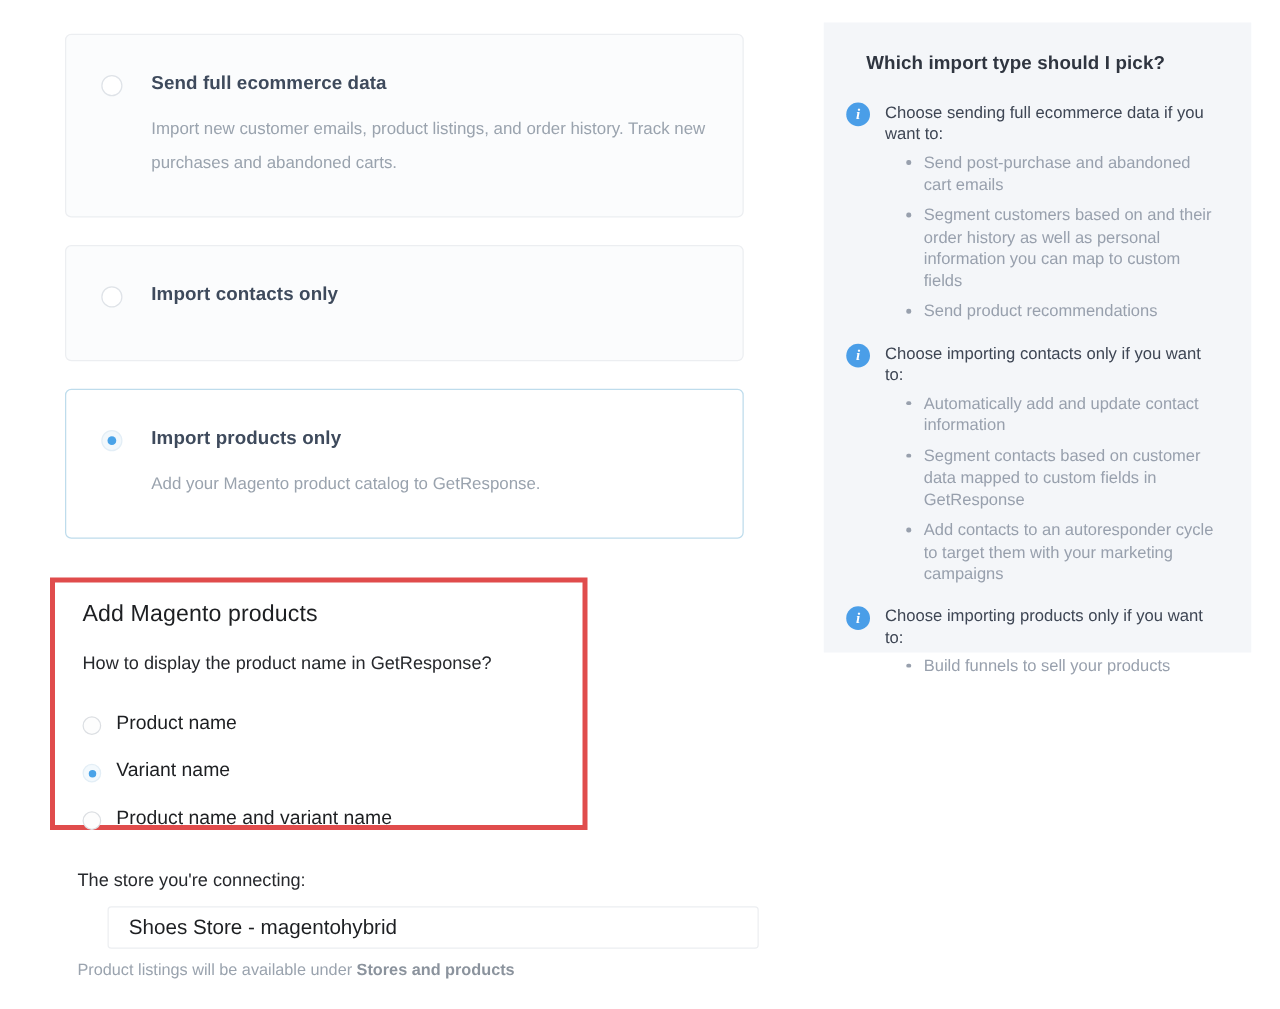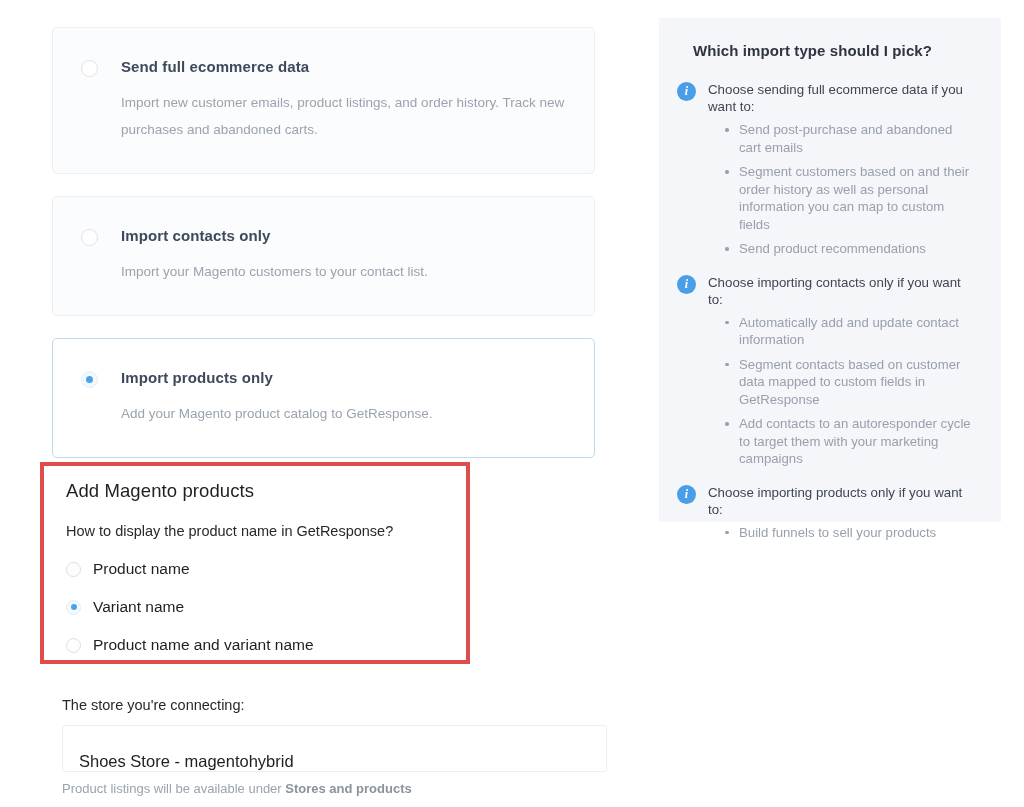--- a/index.html
+++ b/index.html
@@ -77,21 +77,21 @@
     margin-bottom: 21px;
     letter-spacing: .1px;
   }
   .section-question {
     font-size: 14.5px;
     color: #26282c;
     margin-bottom: 11px;
   }
   .opt-row {
     display: flex;
-    align-items: center;
+    align-items: flex-end;
     height: 38px;
   }
   .opt-radio {
     position: relative;
     width: 15px; height: 15px;
     border-radius: 50%;
     border: 1.3px solid #dcdfe3;
     background: #fdfdfd;
     margin-right: 12px;
     flex: none;
@@ -107,29 +107,30 @@
     width: 6.4px; height: 6.4px;
     border-radius: 50%;
     background: #4aa3e8;
   }
   .opt-label { font-size: 15.5px; color: #1d1f22; }
 
   
   .store { position: absolute; left: 62px; top: 697px; width: 545px; }
   .store-label { font-size: 14.5px; color: #26282c; margin-bottom: 12px; }
   .store-input {
-    height: 47px;
+    height: 34px;
     border: 1px solid #eceef1;
     border-radius: 3px;
     background: #ffffff;
     display: flex;
-    align-items: flex-end;
+    align-items: center;
     padding-left: 16px;
     font-size: 16.5px;
     color: #1d1f22;
+    margin-left: 24px;
   }
   .store-hint {
     margin-top: 9px;
     font-size: 13px;
     color: #9aa3ae;
   }
   .store-hint b { color: #8b939d; font-weight: bold; }
 
   
   .panel {
@@ -198,21 +199,20 @@
 
     <div class="card">
       <span class="radio"></span>
       <div class="card-title">Send full ecommerce data</div>
       <div class="card-desc">Import new customer emails, product listings, and order history. Track new purchases and abandoned carts.</div>
     </div>
 
     <div class="card">
       <span class="radio"></span>
       <div class="card-title">Import contacts only</div>
-      <div class="card-desc">Import your Magento customers to your contact list.</div>
     </div>
 
     <div class="card selected">
       <span class="radio on"></span>
       <div class="card-title">Import products only</div>
       <div class="card-desc">Add your Magento product catalog to GetResponse.</div>
     </div>
 
   </div>
 

